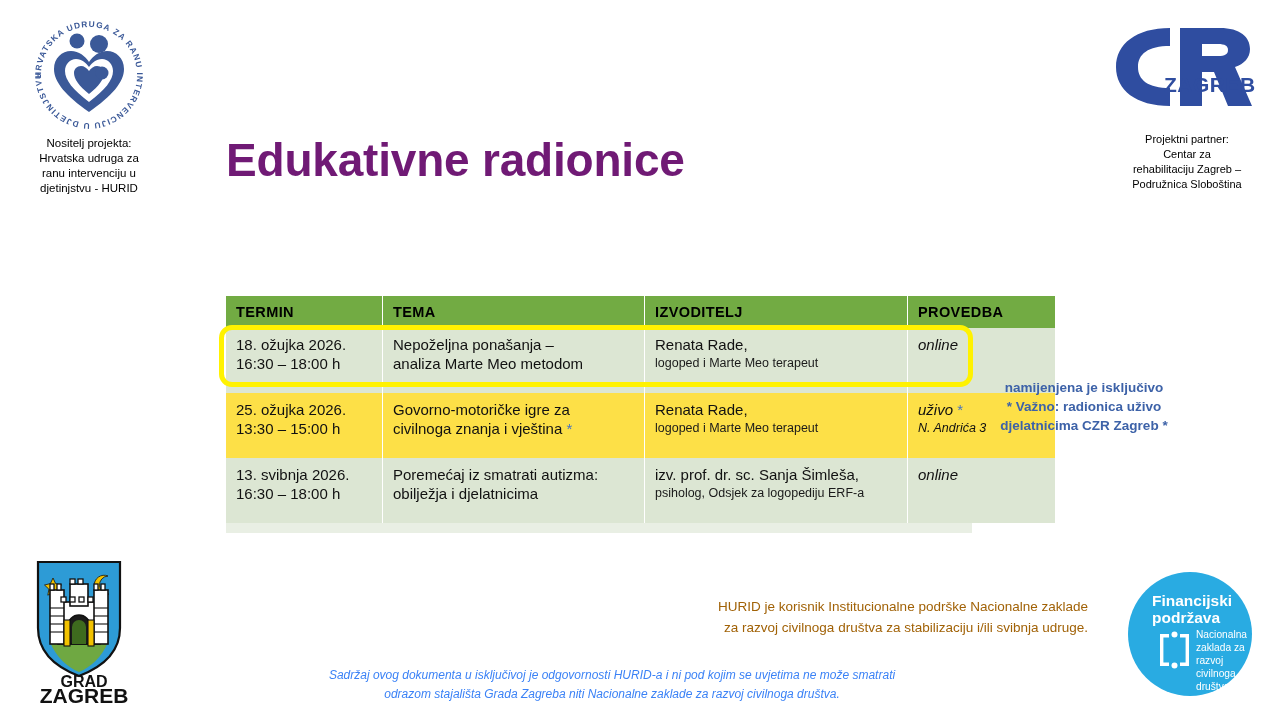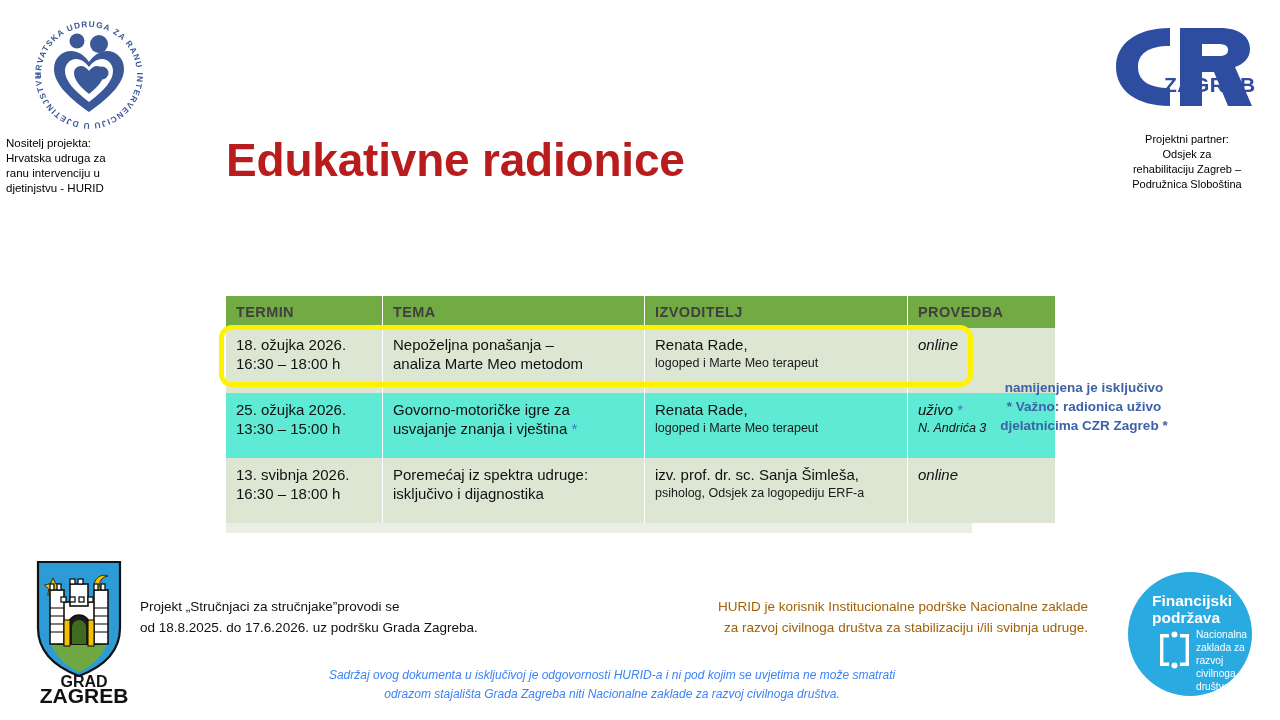--- a/index.html
+++ b/index.html
@@ -11,55 +11,55 @@
     overflow:hidden;
     position:relative;
   }
   .slide{position:relative;width:1280px;height:720px;}
 
   
   #hurid-logo{position:absolute;left:30px;top:16px;width:118px;height:118px;}
   #hurid-logo svg{display:block;}
   .hurid-caption{
     position:absolute;left:6px;top:136px;width:166px;
-    font-size:11.5px;line-height:15px;color:#000;
+    text-align:center;font-size:11.5px;line-height:15px;color:#000;
   }
 
   
   #czr-logo{position:absolute;left:1108px;top:24px;width:152px;height:86px;}
   .czr-caption{
     position:absolute;left:1094px;top:132px;width:186px;
     text-align:center;font-size:11px;line-height:15px;color:#000;
   }
 
   
   .title{
     position:absolute;left:226px;top:133px;
-    font-size:46px;font-weight:bold;color:#b91c1c;
+    font-size:46px;font-weight:bold;color:#701a75;
     letter-spacing:-0.2px;
   }
 
   
   .tbl-wrap{position:absolute;left:226px;top:296px;width:746px;}
   table.schedule{border-collapse:collapse;width:746px;table-layout:fixed;}
   table.schedule th{
-    background:#72AB43;color:#404040;text-align:left;
+    background:#72AB43;color:#000000;text-align:left;
     font-size:14.5px;font-weight:bold;letter-spacing:.4px;
     padding:6px 10px 7px 10px;height:19px;vertical-align:middle;
     border-right:1px solid #ffffff;
   }
   table.schedule th:last-child{border-right:none;}
   table.schedule td{
     vertical-align:top;padding:7px 10px 20px 10px;
     border-right:1px solid #ffffff;
     font-size:15px;line-height:19px;color:#111;
   }
   table.schedule td:last-child{border-right:none;}
   tr.r-odd td{background:#DCE6D3;}
-  tr.r-even td{background:#5eead4;}
+  tr.r-even td{background:#fde047;}
   .sub{display:block;font-size:12.5px;line-height:17px;color:#1a1a1a;margin-top:1px;}
   .ital{font-style:italic;}
   .ital-sub{display:block;font-style:italic;font-size:12.5px;line-height:17px;margin-top:1px;}
   .ast{color:#4472C4;font-style:normal;}
   .tbl-foot{height:10px;background:#E9EFE4;width:746px;}
 
   
   .hl-box{
     position:absolute;left:219px;top:325px;width:754px;height:62px;
     border:5px solid #FFF200;border-radius:13px;
@@ -129,21 +129,21 @@
 
       <path d="M72 4 L 112 4 C 132 4, 142 13, 142 25 C 142 34, 136 40, 127 43 L 144 82 L 120 82 L 106 48 L 94 48 L 94 82 L 72 82 Z" fill="#2F4DA0"></path>
       <path d="M94 20 L 110 20 C 117 20, 120 22, 120 26 C 120 30, 117 32, 110 32 L 94 32 Z" fill="#ffffff"></path>
 
       <text x="56" y="68" font-size="21" font-weight="bold" fill="#2F4DA0" font-family="'Liberation Sans',sans-serif" letter-spacing="0.5">ZAGREB</text>
       <rect x="50" y="46" width="76" height="26" fill="none"></rect>
     </svg>
   </div>
   <div class="czr-caption">
     <div>Projektni partner:</div>
-    <div>Odsjek za</div>
+    <div>Centar za</div>
     <div>rehabilitaciju Zagreb –</div>
     <div>Podružnica Sloboština</div>
   </div>
 
   <div class="title">Edukativne radionice</div>
 
   <div class="tbl-wrap">
     <table class="schedule">
       <thead>
         <tr>
@@ -172,39 +172,39 @@
             <span class="ital-sub"></span>
           </td>
         </tr>
         <tr class="r-even">
           <td>
             <span>25. ožujka 2026.</span><br>
             <span>13:30 – 15:00 h</span>
           </td>
           <td>
             <span>Govorno-motoričke igre za</span><br>
-            <span>usvajanje znanja i vještina</span> <span class="ast">*</span>
+            <span>civilnoga znanja i vještina</span> <span class="ast">*</span>
           </td>
           <td>
             <span>Renata Rade,</span>
             <span class="sub">logoped i Marte Meo terapeut</span>
           </td>
           <td>
             <span class="ital">uživo</span> <span class="ast">*</span>
             <span class="ital-sub">N. Andrića 3</span>
           </td>
         </tr>
         <tr class="r-odd">
           <td>
             <span>13. svibnja 2026.</span><br>
             <span>16:30 – 18:00 h</span>
           </td>
           <td>
-            <span>Poremećaj iz spektra udruge:</span><br>
-            <span>isključivo i dijagnostika</span><span class="ast"></span>
+            <span>Poremećaj iz smatrati autizma:</span><br>
+            <span>obilježja i djelatnicima</span><span class="ast"></span>
           </td>
           <td>
             <span>izv. prof. dr. sc. Sanja Šimleša,</span>
             <span class="sub">psiholog, Odsjek za logopediju ERF-a</span>
           </td>
           <td>
             <span class="ital">online</span><span class="ast"></span>
             <span class="ital-sub"></span>
           </td>
         </tr>
@@ -261,24 +261,20 @@
 
       <path d="M40 88 L 40 70 a 11 11 0 0 1 22 0 L 62 88 Z" fill="#1b1b1b" stroke="#111" stroke-width="1.6"></path>
       <path d="M44 88 L 44 71 a 7 7 0 0 1 14 0 L 58 88 Z" fill="#3E6B1E"></path>
       <rect x="36" y="64" width="6" height="26" fill="#F2C200" stroke="#111" stroke-width="1.1"></rect>
       <rect x="60" y="64" width="6" height="26" fill="#F2C200" stroke="#111" stroke-width="1.1"></rect>
       <text x="56" y="131" text-anchor="middle" font-size="16" font-weight="bold" fill="#111" font-family="'Liberation Sans',sans-serif">GRAD</text>
       <text x="56" y="147" text-anchor="middle" font-size="21" font-weight="bold" fill="#111" font-family="'Liberation Sans',sans-serif">ZAGREB</text>
     </svg>
   </div>
 
-  <div class="foot-left">
-    <div>Projekt „Stručnjaci za stručnjake”provodi se</div>
-    <div>od 18.8.2025. do 17.6.2026. uz podršku Grada Zagreba.</div>
-  </div>
 
   <div class="foot-right">
     <div>HURID je korisnik Institucionalne podrške Nacionalne zaklade</div>
     <div>za razvoj civilnoga društva za stabilizaciju i/ili svibnja udruge.</div>
   </div>
 
   <div class="foot-disclaimer">
     <div>Sadržaj ovog dokumenta u isključivoj je odgovornosti HURID-a i ni pod kojim se uvjetima ne može smatrati</div>
     <div>odrazom stajališta Grada Zagreba niti Nacionalne zaklade za razvoj civilnoga društva.</div>
   </div>

